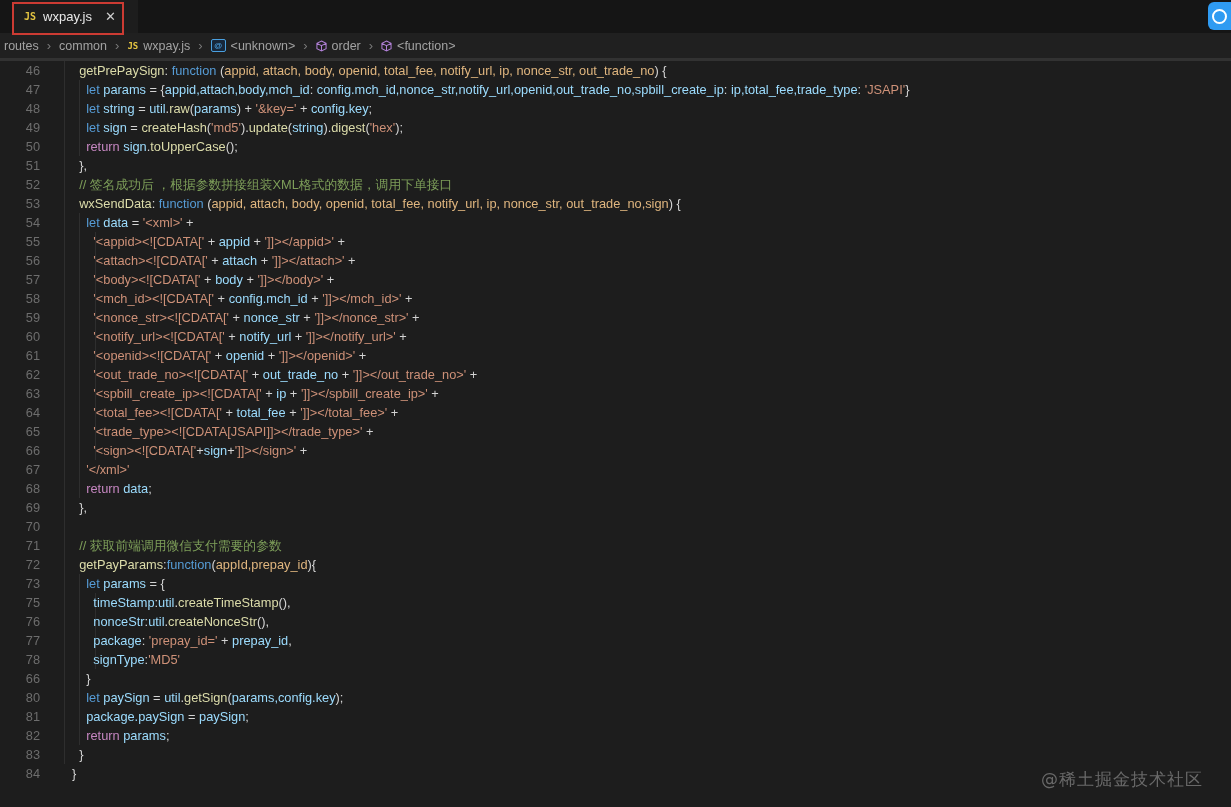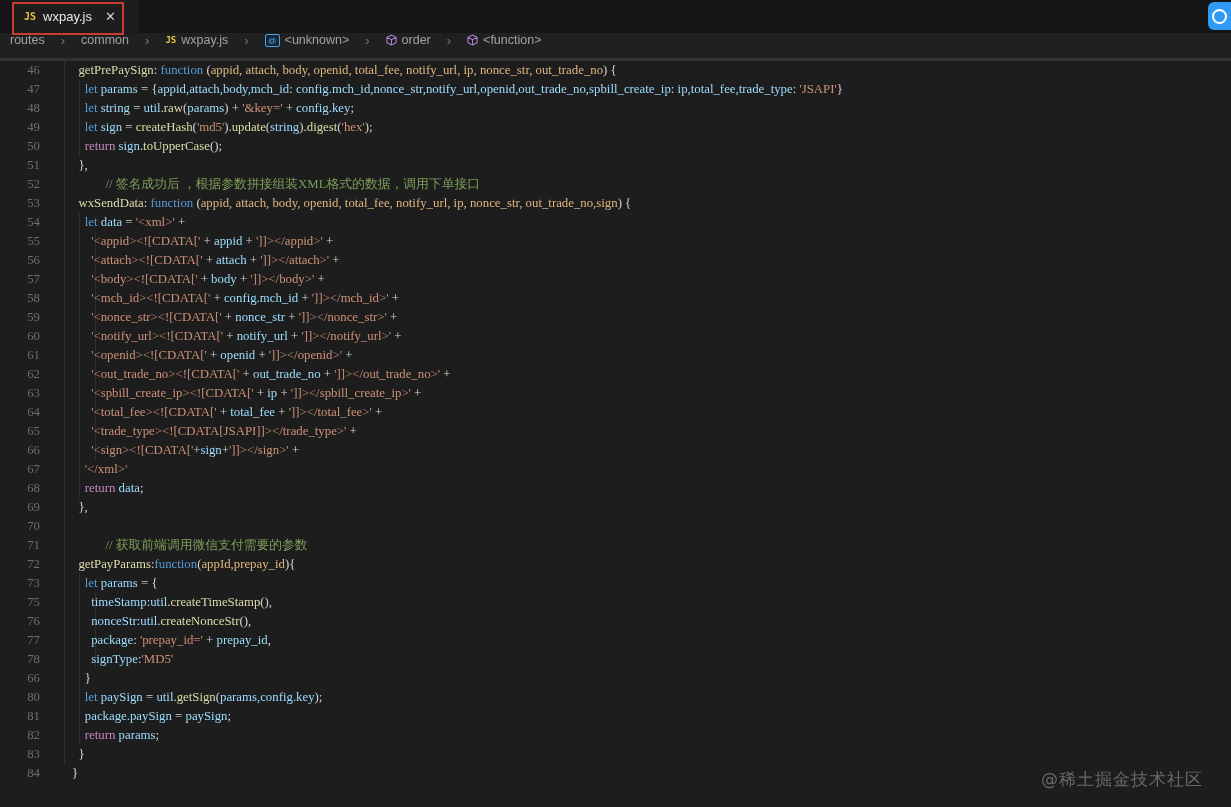--- a/index.html
+++ b/index.html
@@ -9,45 +9,45 @@
   .tabbar{height:33px;background:#151515;position:relative;display:flex;align-items:stretch;}
   .tab{margin-left:14px;width:104px;background:#1d1d1d;display:flex;align-items:center;gap:7px;padding:0 10px;cursor:pointer;}
   .js-badge{color:var(--badge-yellow);font-weight:bold;font-size:10px;font-family:"DejaVu Sans Mono",monospace;}
   .tab-title{color:#e8e8e8;font-size:13px;}
   .tab-close{color:#d0d0d0;font-size:13px;margin-left:6px;cursor:pointer;}
   .annotation-box{position:absolute;left:12px;top:2px;width:108px;height:29px;border:2px solid #cc3b33;pointer-events:none;}
   .corner-btn{position:absolute;right:-7px;top:2px;width:30px;height:28px;background:var(--corner-blue);border-radius:6px;display:flex;align-items:center;justify-content:center;}
   .corner-glyph{width:11px;height:11px;border:2.5px solid #fff;border-radius:50%;margin-right:8px;}
 
   
-  .breadcrumbs{height:25px;background:#202020;display:flex;align-items:flex-start;padding-left:8px;font-size:12.5px;color:#a2a2a2;gap:12px;}
+  .breadcrumbs{height:25px;background:#202020;display:flex;align-items:center;padding-left:2px;font-size:12.5px;color:#a2a2a2;gap:4px;}
   .crumb{display:inline-flex;align-items:center;gap:5px;cursor:pointer;padding:0 2px;}
   .crumb-sep{color:#7a7a7a;font-size:13px;margin:0 2px;}
   .crumb .js-badge{font-size:9px;}
   .module-icon{display:inline-flex;align-items:center;justify-content:center;width:13px;height:11px;border:1px solid var(--module-blue);border-radius:2px;color:var(--module-blue);font-size:8px;font-weight:bold;background:#17273a;}
   .method-icon{display:inline-flex;color:var(--method-purple);}
 
   
   .editor{position:absolute;top:58px;left:0;right:0;bottom:0;background:#1d1d1d;}
   .top-shadow{height:3px;background:#323232;}
-  .lines{font-family:Liberation Serif, serif;font-size:12.8px;}
+  .lines{font-family:Liberation Sans, sans-serif;font-size:12.8px;}
   .line{display:flex;height:19px;line-height:19px;white-space:pre;}
   .ln{width:40px;flex:none;text-align:right;color:#6d6d6d;user-select:none;}
   .codetext{position:relative;margin-left:24px;flex:1;}
   .guide{position:absolute;top:0;bottom:0;width:1px;background:#2e2e2e;}
   .tokens{position:relative;padding-left:8px;}
 
   .tk-kw{color:var(--kw);}
   .tk-ctrl{color:var(--ctrl);}
   .tk-fn{color:var(--fn);}
   .tk-var{color:var(--var);}
   .tk-param{color:var(--param);}
   .tk-str{color:var(--str);}
   .tk-op{color:var(--op);}
-  .tk-cm{color:var(--cm);margin-left:27px;}
+  .tk-cm{color:var(--cm);}
 
   .watermark{position:absolute;right:28px;bottom:16px;color:#9b9b9b;opacity:.6;font-size:17px;letter-spacing:1px;font-family:"DejaVu Sans",sans-serif;}
 </style>
 </head>
 <body>
 
 <div class="tabbar">
   <div class="tab">
     <span class="js-badge">JS</span>
     <span class="tab-title">wxpay.js</span>

